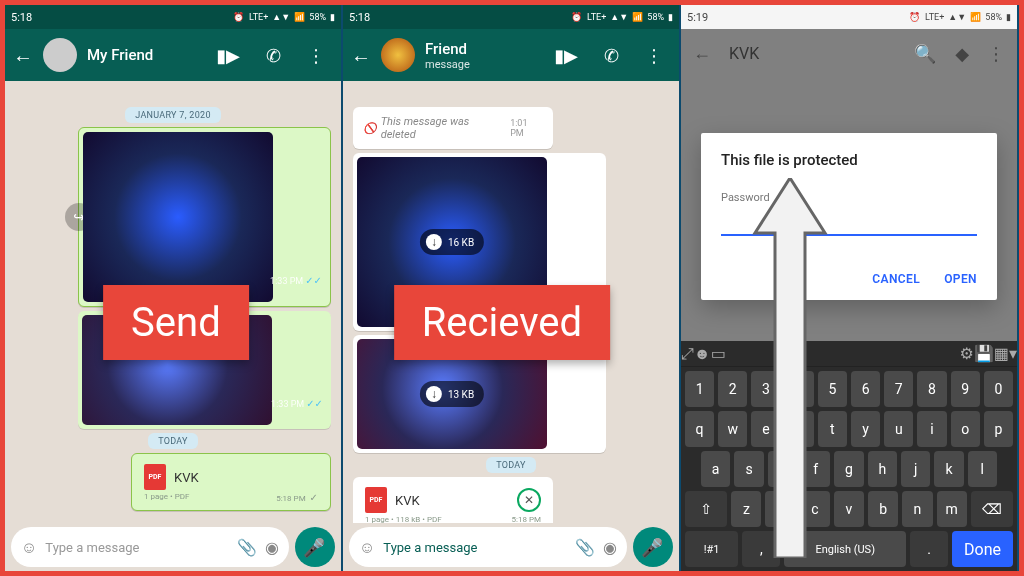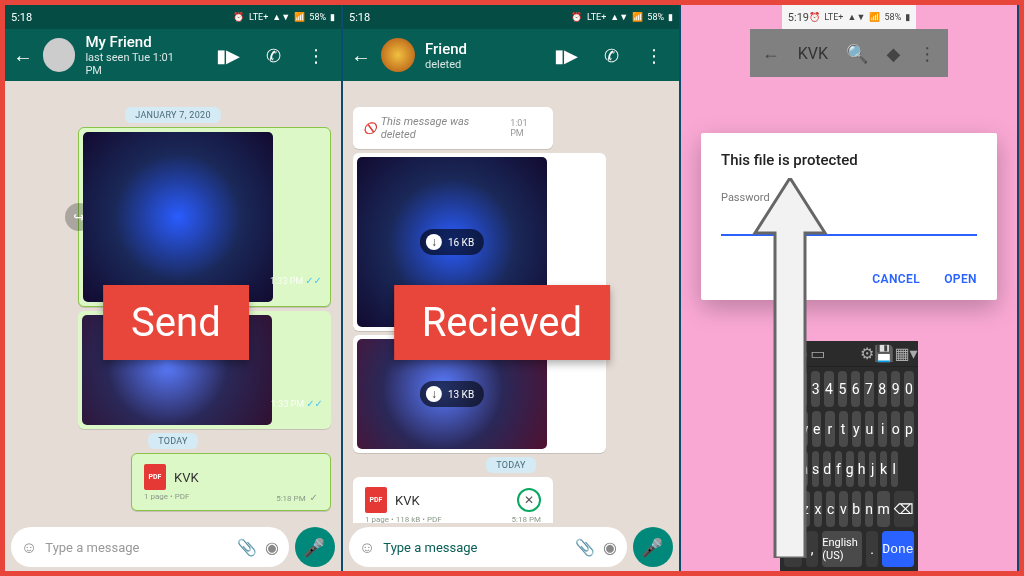--- a/index.html
+++ b/index.html
@@ -58,21 +58,21 @@
   .dlg-input { height: 28px; border: none; border-bottom: 2px solid #2962ff; width: 100%; outline: none; font-size: 14px; }
   .dlg-btns { display: flex; justify-content: flex-end; gap: 24px; margin-top: 36px; padding-bottom: 6px; }
   .dlg-btn { color: #2962ff; font-size: 12px; font-weight: 600; letter-spacing: .4px; }
   
   .keyboard { height: 230px; background: #2b2b2b; display: flex; flex-direction: column; }
   .kb-toolbar { height: 38px; display: flex; align-items: center; justify-content: space-around; color: #aaa; font-size: 16px; border-bottom: 1px solid #222; }
   .kb-rows { flex: 1; display: flex; flex-direction: column; justify-content: space-around; padding: 4px 4px; gap: 4px; }
   .kb-row { display: flex; gap: 4px; justify-content: center; }
   .key { flex: 1; height: 36px; background: #4a4a4a; color: #fff; border-radius: 4px; display: flex; align-items: center; justify-content: center; font-size: 14px; position: relative; }
   .key.dark { background: #3a3a3a; }
-  .key.done { background: #2962ff; color: #fff; font-size: 13px; flex: 1.6; font-family: Liberation Mono, monospace; }
+  .key.done { background: #2962ff; color: #fff; font-size: 16px; flex: 1.6; }
   .key.space { flex: 3.2; font-size: 11px; }
   .key.wide { flex: 1.4; }
   
   .big-arrow { position: absolute; left: 750px; top: 178px; z-index: 10; }
   .big-arrow svg { width: 80px; height: 380px; }
 </style>
 </head>
 <body>
 
 <div class="stage">
@@ -87,21 +87,20 @@
           <span>📶</span>
           <span>58%</span>
           <span>▮</span>
       </div>
     </div>
     <div class="wa-header">
       <span class="back-arrow">←</span>
       <div class="avatar"></div>
       <div>
         <div class="contact-name">My Friend</div>
-        <div class="contact-sub">last seen Tue 1:01 PM</div>
       </div>
       <div class="spacer"></div>
       <span class="ic">▮▶</span>
       <span class="ic">✆</span>
       <span class="ic">⋮</span>
     </div>
     <div class="chat">
       <div class="date-chip">JANUARY 7, 2020</div>
       <div class="bubble sent" style="border:1px solid #8bc34a;">
         <div class="fwd-ic">↪</div>
@@ -146,21 +145,21 @@
           <span>📶</span>
           <span>58%</span>
           <span>▮</span>
       </div>
     </div>
     <div class="wa-header">
       <span class="back-arrow">←</span>
       <div class="avatar deity"></div>
       <div>
         <div class="contact-name">Friend</div>
-        <div class="contact-sub">deleted</div>
+        <div class="contact-sub">message</div>
       </div>
       <div class="spacer"></div>
       <span class="ic">▮▶</span>
       <span class="ic">✆</span>
       <span class="ic">⋮</span>
     </div>
     <div class="chat">
       <div class="bubble recv" style="width:200px;">
         <div class="deleted">
             <span>🚫</span>
@@ -204,21 +203,21 @@
         <span class="ic">☺</span>
         <span style="flex:1;color:#075e54;">Type a message</span>
         <span class="ic">📎</span>
         <span class="ic">◉</span>
       </div>
       <div class="mic-btn">🎤</div>
     </div>
     <div class="overlay-label" style="left:46%;text-align:center;">Recieved</div>
   </div>
 
-  <div class="phone" style="background:#f9a8d4;align-items:center;">
+  <div class="phone" style="background:#f9a8d4;">
     <div class="statusbar light">
       <span>5:19</span>
       <div class="stat-icons">
         <span>⏰</span>
           <span>LTE+</span>
           <span>▲▼</span>
           <span>📶</span>
           <span>58%</span>
           <span>▮</span>
       </div>

